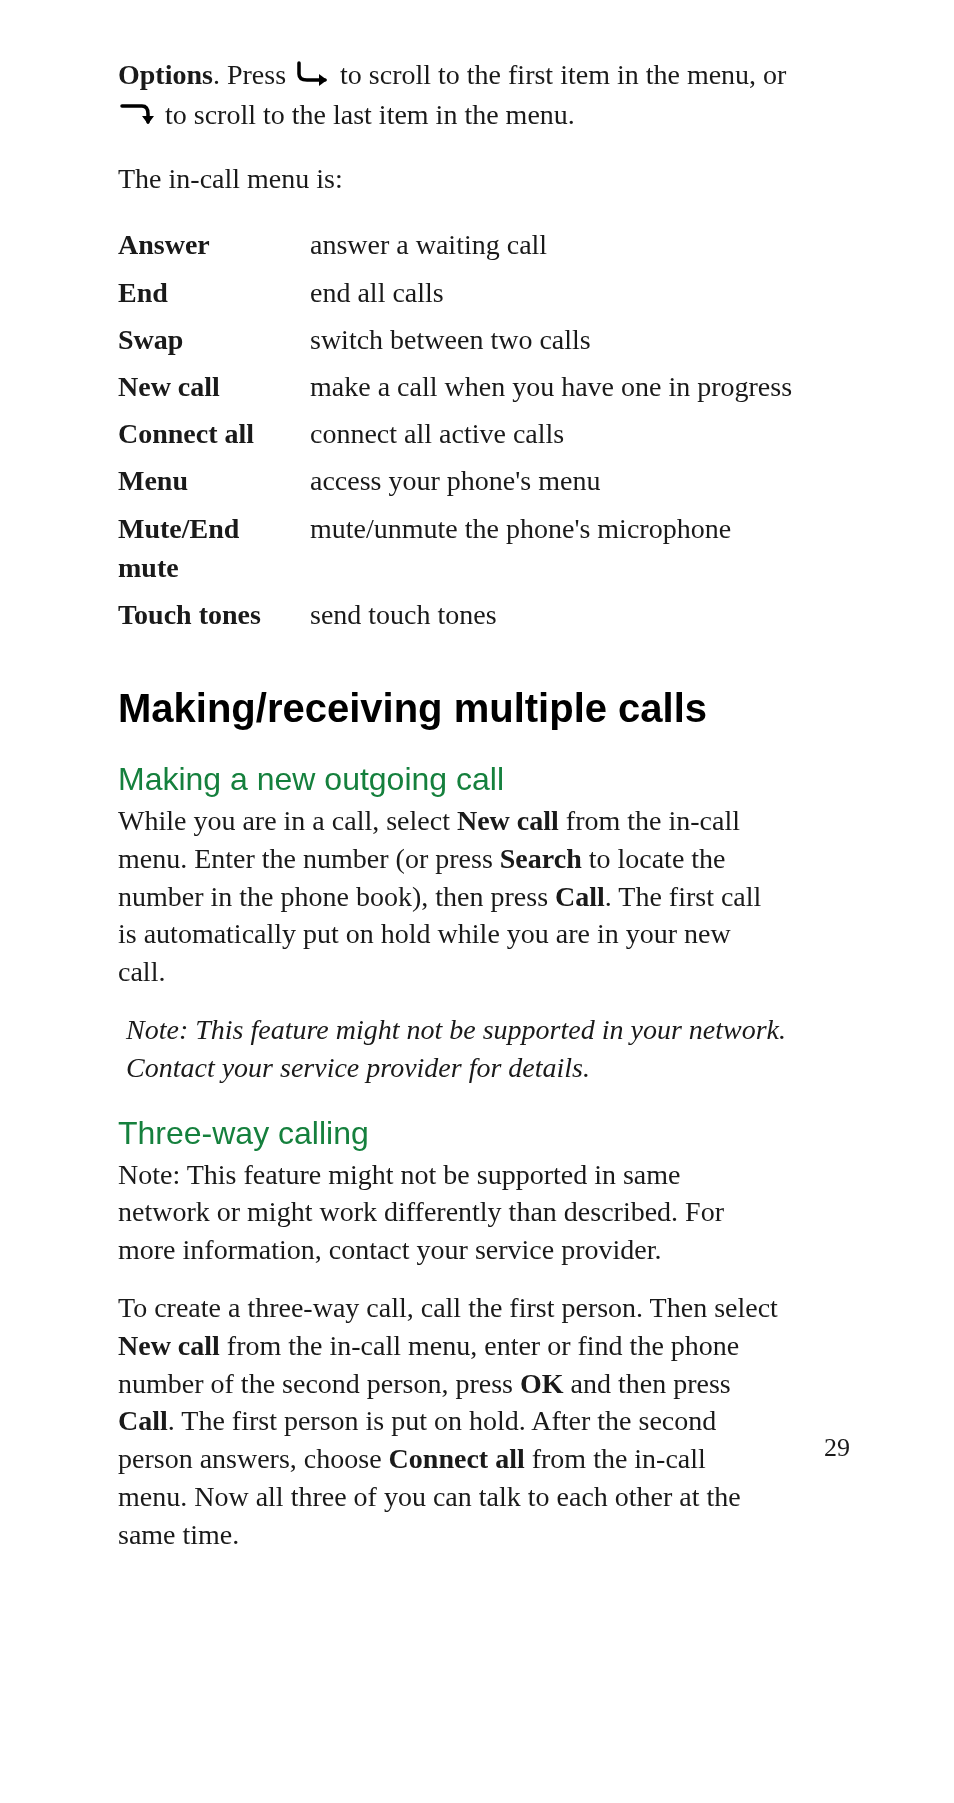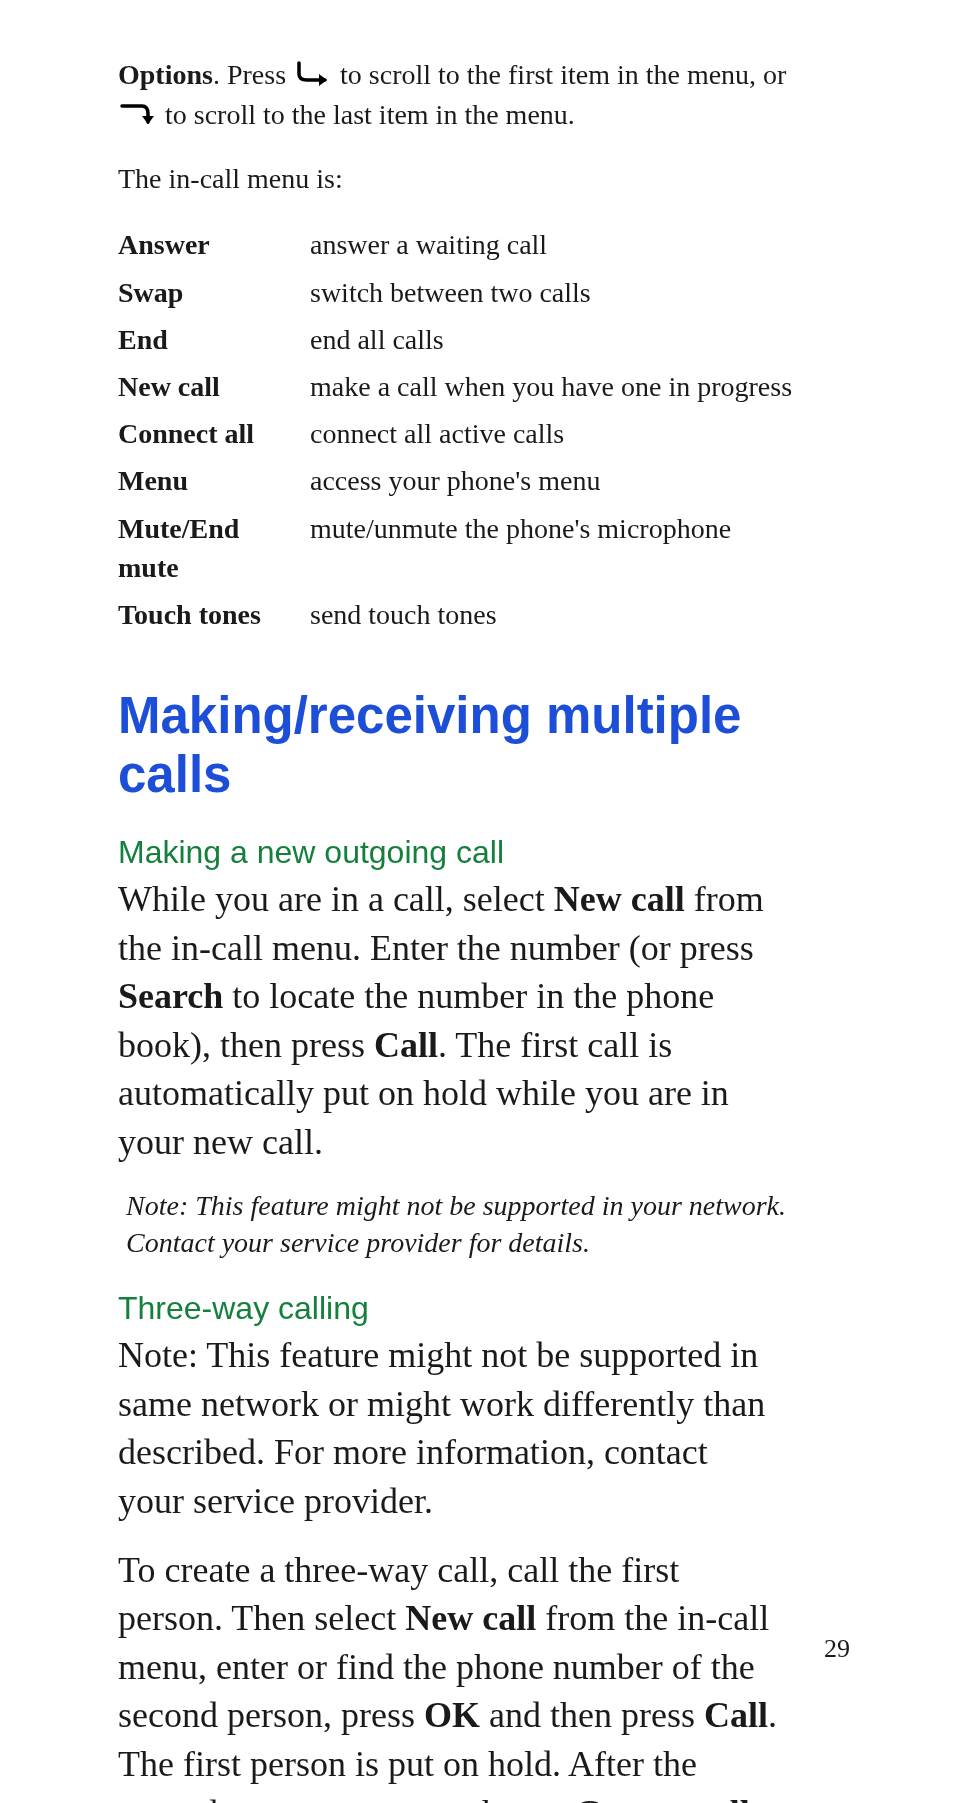--- a/index.html
+++ b/index.html
@@ -19,33 +19,33 @@
   }
   .intro { font-size: 28px; line-height: 1.35; margin-bottom: 24px; }
   .intro .bold { font-weight: 700; }
   .icon-svg { display:inline-block; vertical-align: -2px; }
   .subintro { font-size: 28px; line-height: 1.35; margin-bottom: 24px; }
   table.menu { border-collapse: collapse; width: 100%; margin-bottom: 48px; }
   table.menu td { vertical-align: top; padding: 4px 0; font-size: 28px; line-height: 1.4; }
   table.menu td.term { font-weight: 700; width: 184px; padding-right: 8px; }
   h1.section {
     font-family: "Trebuchet MS", "Segoe UI", Arial, sans-serif;
-    color: #1d4ed8;
-    font-size: 51px;
+    color: #000000;
+    font-size: 40px;
     font-weight: 600;
     margin: 24px 0 30px 0;
   }
   h2.sub {
     font-family: "Trebuchet MS", "Segoe UI", Arial, sans-serif;
     color: #15803d;
     font-size: 32px;
     font-weight: 500;
     margin: 18px 0 4px 0;
   }
-  p.body { font-size: 36px; line-height: 1.35; margin: 4px 15px 20px 0; }
+  p.body { font-size: 28px; line-height: 1.35; margin: 4px 15px 20px 0; }
   p.body .bold { font-weight: 700; }
   p.note-italic { font-style: italic; font-size: 28px; line-height: 1.35; margin: 8px 0 28px 8px; }
   .page-number {
     position: absolute;
     bottom: 340px;
     left: 0; right: 0;
     text-align: right;
     font-size: 26px;
   }
 </style>
@@ -76,26 +76,26 @@
 
   <div class="subintro">The in-call menu is:</div>
 
   <table class="menu">
     <tbody id="menu-body">
         <tr>
           <td class="term">Answer</td>
           <td>answer a waiting call</td>
         </tr>
         <tr>
+          <td class="term">End</td>
+          <td>end all calls</td>
+        </tr>
+        <tr>
           <td class="term">Swap</td>
           <td>switch between two calls</td>
-        </tr>
-        <tr>
-          <td class="term">End</td>
-          <td>end all calls</td>
         </tr>
         <tr>
           <td class="term">New call</td>
           <td>make a call when you have one in progress</td>
         </tr>
         <tr>
           <td class="term">Connect all</td>
           <td>connect all active calls</td>
         </tr>
         <tr>

